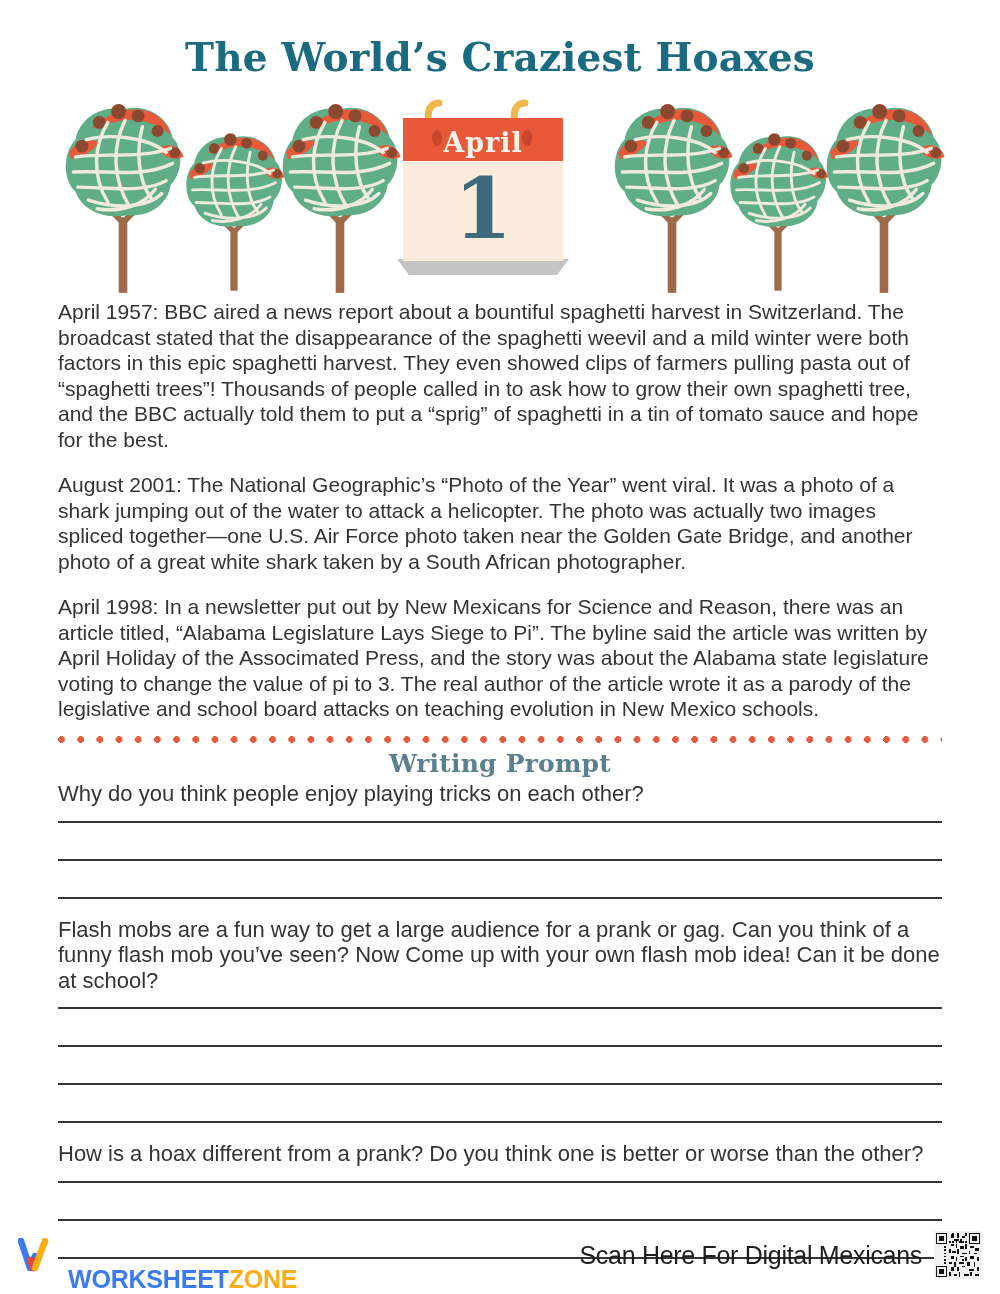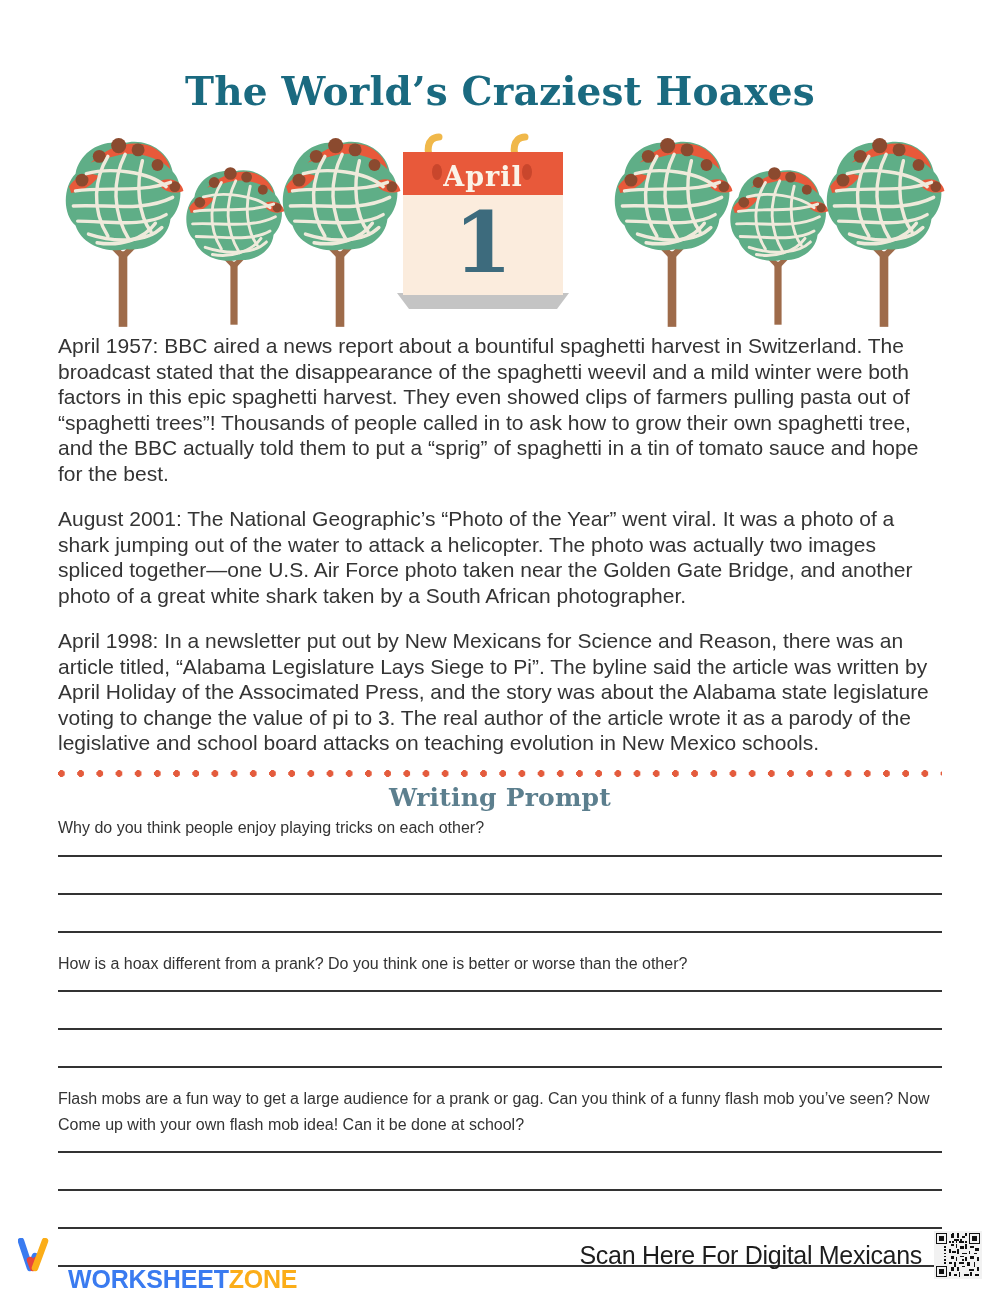--- a/index.html
+++ b/index.html
@@ -20,21 +20,20 @@
   
   .title {
     text-align: center;
     font-family: "DejaVu Serif", serif;
     font-weight: bold;
     font-size: 39px;
     letter-spacing: 0.2px;
     color: #1a6a80;
     padding-top: 38px;
     line-height: 1;
-    margin-top: 34px;
   }
 
   
   .illus {
     position: relative;
     height: 210px;
     margin-top: 12px;
   }
 
   .tree {
@@ -79,21 +78,21 @@
     font-weight: bold;
     font-size: 25px;
     color: #5c7f8e;
     letter-spacing: 0.2px;
     line-height: 1.15;
     margin-bottom: 3px;
     text-align: center;
   }
 
   .question {
-    font-size: 16px;
+    font-size: 22px;
     line-height: 25.5px;
     color: #343434;
   }
 
   
   .lines { margin-top: 14px; }
 
   .answer-line {
     height: 0;
     border-bottom: 2.6px solid #333333;
@@ -401,31 +400,31 @@
   <div id="question-host">
       <div class="qblock" style="margin-top: 0px;">
         <div class="question">Why do you think people enjoy playing tricks on each other?</div>
         <div class="lines">
           <div class="answer-line"></div>
           <div class="answer-line"></div>
           <div class="answer-line"></div>
         </div>
       </div>
       <div class="qblock">
-        <div class="question">How is a hoax different from a prank? Do you think one is better or worse than the other?</div>
+        <div class="question">Flash mobs are a fun way to get a large audience for a prank or gag. Can you think of a funny flash mob you’ve seen? Now Come up with your own flash mob idea! Can it be done at school?</div>
         <div class="lines">
+          <div class="answer-line"></div>
           <div class="answer-line"></div>
           <div class="answer-line"></div>
           <div class="answer-line"></div>
         </div>
       </div>
       <div class="qblock">
-        <div class="question">Flash mobs are a fun way to get a large audience for a prank or gag. Can you think of a funny flash mob you’ve seen? Now Come up with your own flash mob idea! Can it be done at school?</div>
+        <div class="question">How is a hoax different from a prank? Do you think one is better or worse than the other?</div>
         <div class="lines">
-          <div class="answer-line"></div>
           <div class="answer-line"></div>
           <div class="answer-line"></div>
           <div class="answer-line"></div>
         </div>
       </div>
     </div>
 
 </div>
 
 <div class="footer">

